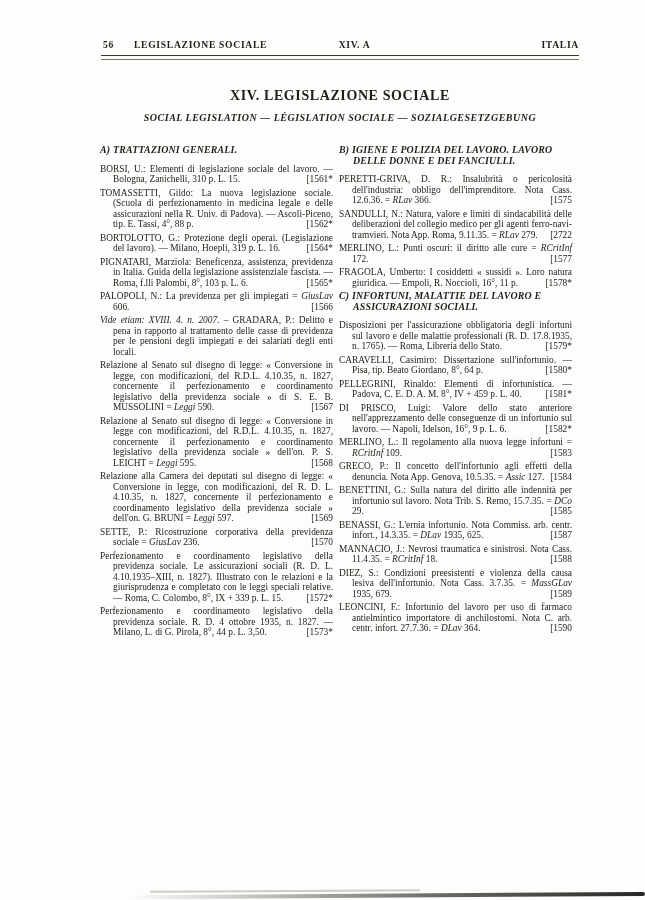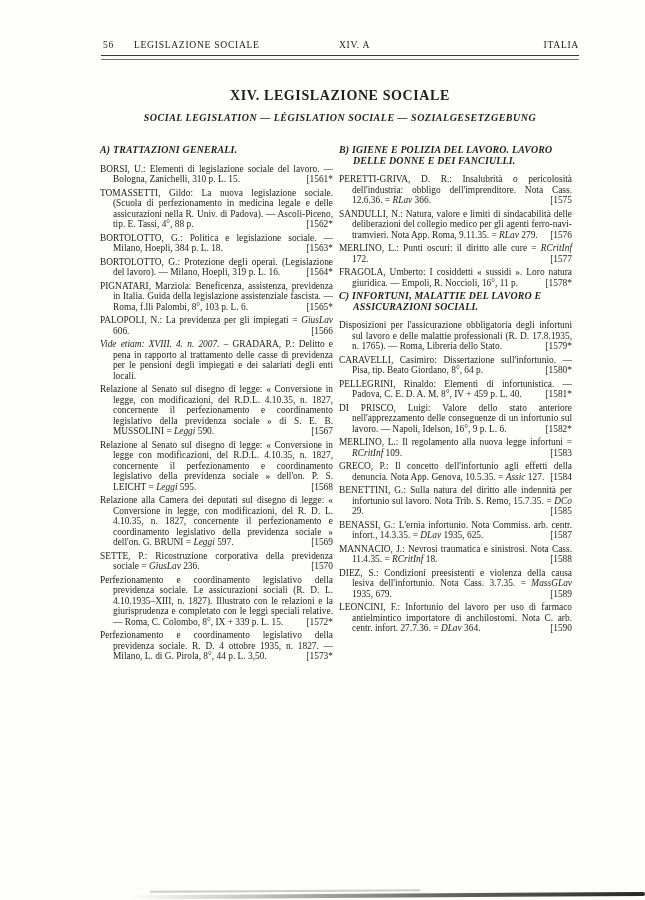--- a/index.html
+++ b/index.html
@@ -4,21 +4,21 @@
 <style>
   html,body{margin:0;padding:0;background:#ffffff;}
   .page{
     position:relative;width:645px;height:900px;overflow:hidden;
     background:#fdfdfc;color:#201d1a;
     font-family:"Liberation Serif","DejaVu Serif",serif;
   }
   .header{
     position:absolute;left:103px;top:39px;width:476px;
     display:flex;align-items:flex-end;
-    font-weight:normal;font-size:9.6px;letter-spacing:0.7px;
+    font-weight:bold;font-size:9.6px;letter-spacing:0.7px;
   }
   .header-left{display:flex;gap:20px;flex:1;}
   .header-center{flex:0 0 auto;margin-left:27px;}
   .header-right{flex:1;text-align:right;}
   .header-rule{
     position:absolute;left:101px;top:55px;width:478px;height:3px;
     border-top:1.4px solid #3a3632;border-bottom:1px solid #79726a;
   }
   .page-title{
     position:absolute;left:100px;top:88px;width:480px;text-align:center;
@@ -67,36 +67,35 @@
   <div class="header-rule"></div>
 
   <div class="page-title">XIV. LEGISLAZIONE SOCIALE</div>
   <div class="page-subtitle">SOCIAL LEGISLATION — LÉGISLATION SOCIALE — SOZIALGESETZGEBUNG</div>
 
   <div class="columns">
     <div class="col">
         <div class="section-heading">A) TRATTAZIONI GENERALI.</div>
         <p class="entry"><span>BORSI, U.: Elementi di legislazione sociale del lavoro. — Bologna, Zanichelli, 310 p. L. 15.</span> <span class="ref">[1561*</span></p>
         <p class="entry"><span>TOMASSETTI, Gildo: La nuova legislazione sociale. (Scuola di perfezionamento in medicina legale e delle assicurazioni nella R. Univ. di Padova). — Ascoli-Piceno, tip. E. Tassi, 4°, 88 p.</span> <span class="ref">[1562*</span></p>
-        <p class="entry"><span>BORTOLOTTO, G.: Politica e legislazione sociale. — Milano, Hoepli, 384 p. L. 18.</span> <span class="ref">[1563*</span></p>
         <p class="entry"><span>BORTOLOTTO, G.: Protezione degli operai. (Legislazione del lavoro). — Milano, Hoepli, 319 p. L. 16.</span> <span class="ref">[1564*</span></p>
         <p class="entry"><span>PIGNATARI, Marziola: Beneficenza, assistenza, previdenza in Italia. Guida della legislazione assistenziale fascista. — Roma, f.lli Palombi, 8°, 103 p. L. 6.</span> <span class="ref">[1565*</span></p>
         <p class="entry"><span>PALOPOLI, N.: La previdenza per gli impiegati = <i>GiusLav</i> 606.</span> <span class="ref">[1566</span></p>
         <p class="entry"><span><i>Vide etiam: XVIII. 4. n. 2007.</i> – GRADARA, P.: Delitto e pena in rapporto al trattamento delle casse di previdenza per le pensioni degli impiegati e dei salariati degli enti locali.</span></p>
         <p class="entry"><span>Relazione al Senato sul disegno di legge: « Conversione in legge, con modificazioni, del R.D.L. 4.10.35, n. 1827, concernente il perfezionamento e coordinamento legislativo della previdenza sociale » di S. E. B. MUSSOLINI = <i>Leggi</i> 590.</span> <span class="ref">[1567</span></p>
         <p class="entry"><span>Relazione al Senato sul disegno di legge: « Conversione in legge con modificazioni, del R.D.L. 4.10.35, n. 1827, concernente il perfezionamento e coordinamento legislativo della previdenza sociale » dell'on. P. S. LEICHT = <i>Leggi</i> 595.</span> <span class="ref">[1568</span></p>
         <p class="entry"><span>Relazione alla Camera dei deputati sul disegno di legge: « Conversione in legge, con modificazioni, del R. D. L. 4.10.35, n. 1827, concernente il perfezionamento e coordinamento legislativo della previdenza sociale » dell'on. G. BRUNI = <i>Leggi</i> 597.</span> <span class="ref">[1569</span></p>
         <p class="entry"><span>SETTE, P.: Ricostruzione corporativa della previdenza sociale = <i>GiusLav</i> 236.</span> <span class="ref">[1570</span></p>
         <p class="entry"><span>Perfezionamento e coordinamento legislativo della previdenza sociale. Le assicurazioni sociali (R. D. L. 4.10.1935–XIII, n. 1827). Illustrato con le relazioni e la giurisprudenza e completato con le leggi speciali relative. — Roma, C. Colombo, 8°, IX + 339 p. L. 15.</span> <span class="ref">[1572*</span></p>
         <p class="entry"><span>Perfezionamento e coordinamento legislativo della previdenza sociale. R. D. 4 ottobre 1935, n. 1827. — Milano, L. di G. Pirola, 8°, 44 p. L. 3,50.</span> <span class="ref">[1573*</span></p>
       </div>
     <div class="col">
         <div class="section-heading">B) IGIENE E POLIZIA DEL LAVORO. LAVORO DELLE DONNE E DEI FANCIULLI.</div>
         <p class="entry"><span>PERETTI-GRIVA, D. R.: Insalubrità o pericolosità dell'industria: obbligo dell'imprenditore. Nota Cass. 12.6.36. = <i>RLav</i> 366.</span> <span class="ref">[1575</span></p>
-        <p class="entry"><span>SANDULLI, N.: Natura, valore e limiti di sindacabilità delle deliberazioni del collegio medico per gli agenti ferro-navi-tramvieri. Nota App. Roma, 9.11.35. = <i>RLav</i> 279.</span> <span class="ref">[1576</span></p>
+        <p class="entry"><span>SANDULLI, N.: Natura, valore e limiti di sindacabilità delle deliberazioni del collegio medico per gli agenti ferro-navi-tramvieri. Nota App. Roma, 9.11.35. = <i>RLav</i> 279.</span> <span class="ref">[2722</span></p>
         <p class="entry"><span>MERLINO, L.: Punti oscuri: il diritto alle cure = <i>RCritInf</i> 172.</span> <span class="ref">[1577</span></p>
         <p class="entry"><span>FRAGOLA, Umberto: I cosiddetti « sussidi ». Loro natura giuridica. — Empoli, R. Noccioli, 16°, 11 p.</span> <span class="ref">[1578*</span></p>
         <div class="section-heading">C) INFORTUNI, MALATTIE DEL LAVORO E ASSICURAZIONI SOCIALI.</div>
         <p class="entry"><span>Disposizioni per l'assicurazione obbligatoria degli infortuni sul lavoro e delle malattie professionali (R. D. 17.8.1935, n. 1765). — Roma, Libreria dello Stato.</span> <span class="ref">[1579*</span></p>
         <p class="entry"><span>CARAVELLI, Casimiro: Dissertazione sull'infortunio. — Pisa, tip. Beato Giordano, 8°, 64 p.</span> <span class="ref">[1580*</span></p>
         <p class="entry"><span>PELLEGRINI, Rinaldo: Elementi di infortunistica. — Padova, C. E. D. A. M. 8°, IV + 459 p. L. 40.</span> <span class="ref">[1581*</span></p>
         <p class="entry"><span>DI PRISCO, Luigi: Valore dello stato anteriore nell'apprezzamento delle conseguenze di un infortunio sul lavoro. — Napoli, Idelson, 16°, 9 p. L. 6.</span> <span class="ref">[1582*</span></p>
         <p class="entry"><span>MERLINO, L.: Il regolamento alla nuova legge infortuni = <i>RCritInf</i> 109.</span> <span class="ref">[1583</span></p>
         <p class="entry"><span>GRECO, P.: Il concetto dell'infortunio agli effetti della denuncia. Nota App. Genova, 10.5.35. = <i>Assic</i> 127.</span> <span class="ref">[1584</span></p>
         <p class="entry"><span>BENETTINI, G.: Sulla natura del diritto alle indennità per infortunio sul lavoro. Nota Trib. S. Remo, 15.7.35. = <i>DCo</i> 29.</span> <span class="ref">[1585</span></p>

